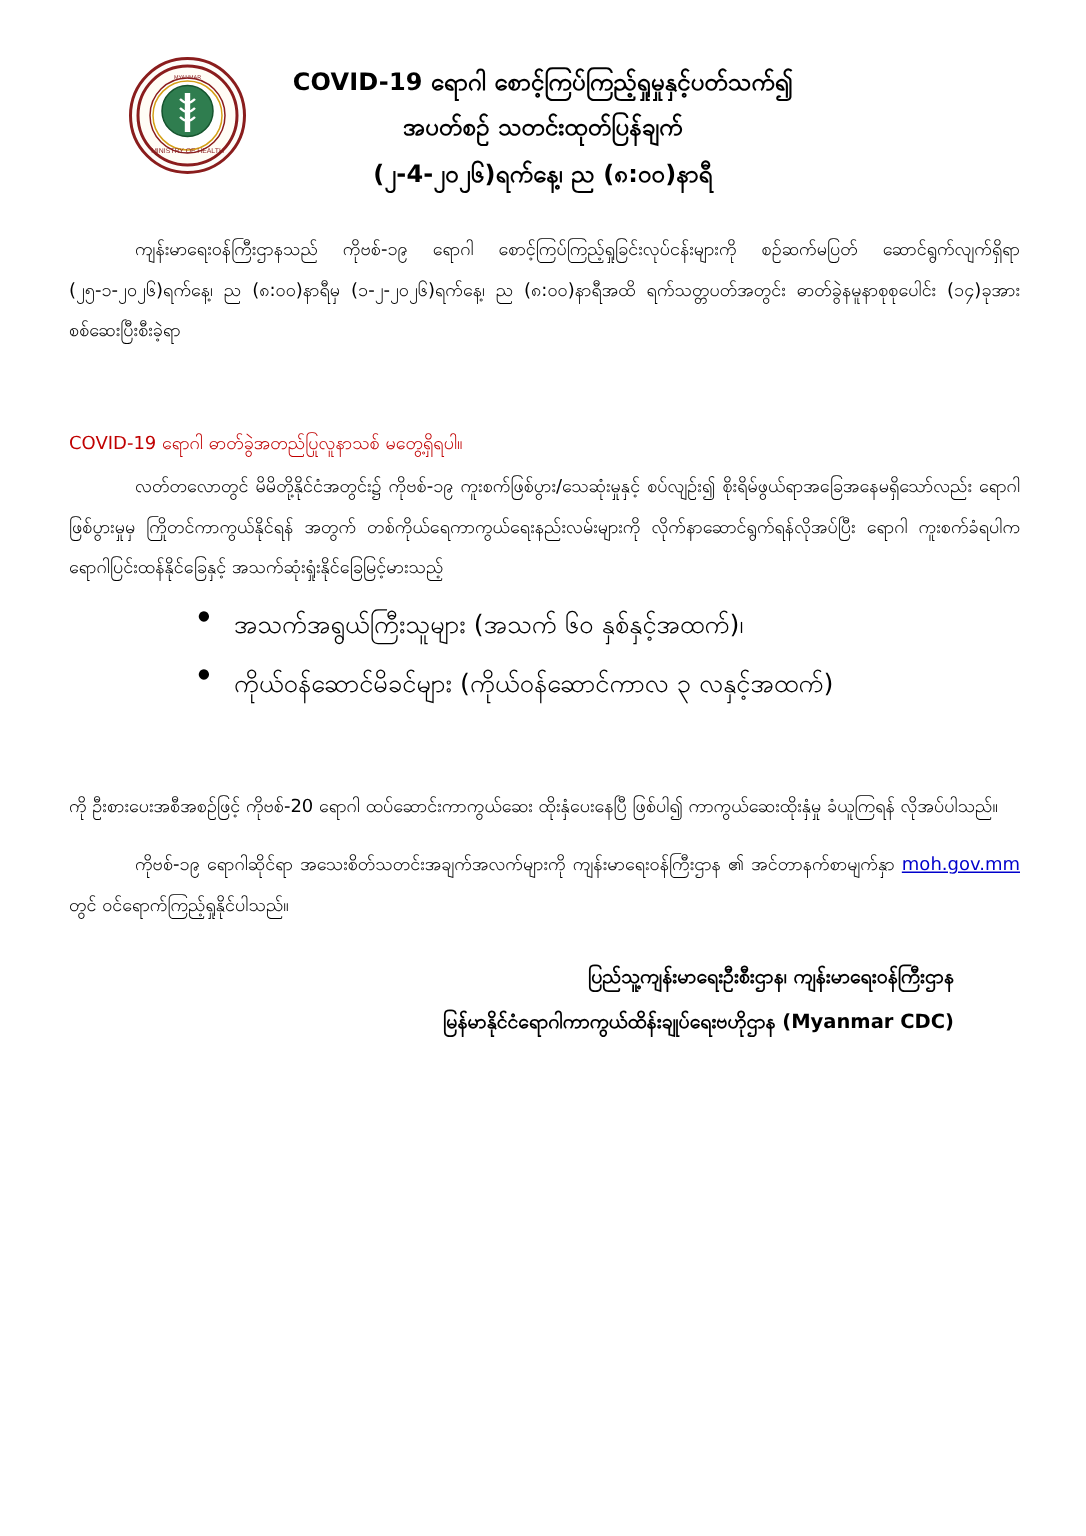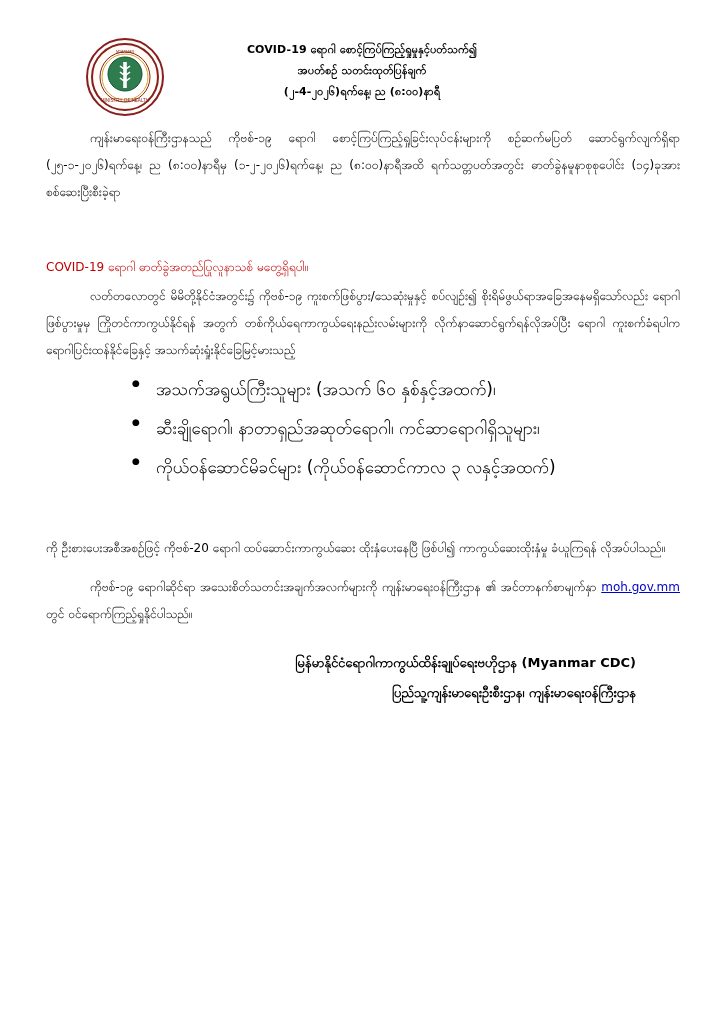--- a/index.html
+++ b/index.html
@@ -36,21 +36,21 @@
     justify-content: center;
     overflow: hidden;
   }
   .logo svg { display: block; }
   .header {
     padding-top: 40px;
     text-align: center;
   }
   .header .line {
     font-weight: bold;
-    font-size: 11px;
+    font-size: 16px;
     line-height: 1.9;
     letter-spacing: 0.1px;
   }
   .body {
     margin-top: 22px;
     padding: 0 44px 0 46px;
   }
   p.para {
     margin: 0 0 2px 0;
     text-align: justify;
@@ -126,29 +126,28 @@
 
   <div class="body">
 
     <p class="para"><span>ကျန်းမာရေးဝန်ကြီးဌာနသည်  ကိုဗစ်-၁၉  ရောဂါ  စောင့်ကြပ်ကြည့်ရှုခြင်းလုပ်ငန်းများကို စဉ်ဆက်မပြတ် ဆောင်ရွက်လျက်ရှိရာ (၂၅-၁-၂၀၂၆)ရက်နေ့၊ ည (၈:၀၀)နာရီမှ (၁-၂-၂၀၂၆)ရက်နေ့၊ ည (၈:၀၀)နာရီအထိ ရက်သတ္တပတ်အတွင်း ဓာတ်ခွဲနမူနာစုစုပေါင်း (၁၄)ခုအား စစ်ဆေးပြီးစီးခဲ့ရာ</span></p>
     <p class="para noindent red">COVID-19 ရောဂါ ဓာတ်ခွဲအတည်ပြုလူနာသစ် မတွေ့ရှိရပါ။</p>
 
     <p class="para">လတ်တလောတွင်  မိမိတို့နိုင်ငံအတွင်း၌  ကိုဗစ်-၁၉  ကူးစက်ဖြစ်ပွား/သေဆုံးမှုနှင့် စပ်လျဉ်း၍  စိုးရိမ်ဖွယ်ရာအခြေအနေမရှိသော်လည်း  ရောဂါဖြစ်ပွားမှုမှ  ကြိုတင်ကာကွယ်နိုင်ရန် အတွက်  တစ်ကိုယ်ရေကာကွယ်ရေးနည်းလမ်းများကို  လိုက်နာဆောင်ရွက်ရန်လိုအပ်ပြီး  ရောဂါ ကူးစက်ခံရပါက ရောဂါပြင်းထန်နိုင်ခြေနှင့် အသက်ဆုံးရှုံးနိုင်ခြေမြင့်မားသည့်</p>
 
     <ul class="bullets">
       <li>အသက်အရွယ်ကြီးသူများ (အသက် ၆၀ နှစ်နှင့်အထက်)၊</li>
-      <li>ဆီးချိုရောဂါ၊ နာတာရှည်အဆုတ်ရောဂါ၊ ကင်ဆာရောဂါရှိသူများ၊</li>
       <li>ကိုယ်ဝန်ဆောင်မိခင်များ (ကိုယ်ဝန်ဆောင်ကာလ ၃ လနှင့်အထက်)</li>
     </ul>
 
     <p class="para noindent">ကို ဦးစားပေးအစီအစဉ်ဖြင့် ကိုဗစ်-20 ရောဂါ ထပ်ဆောင်းကာကွယ်ဆေး ထိုးနှံပေးနေပြီ ဖြစ်ပါ၍ ကာကွယ်ဆေးထိုးနှံမှု ခံယူကြရန် လိုအပ်ပါသည်။</p>
 
     <div class="spacer-small"></div>
 
     <p class="para"><span>ကိုဗစ်-၁၉ ရောဂါဆိုင်ရာ အသေးစိတ်သတင်းအချက်အလက်များကို ကျန်းမာရေးဝန်ကြီးဌာန ၏ အင်တာနက်စာမျက်နှာ </span><a class="link" href="#">moh.gov.mm</a><span> တွင် ဝင်ရောက်ကြည့်ရှုနိုင်ပါသည်။</span></p>
 
     <div class="signature">
+      <div class="sline">ပြည်သူ့ကျန်းမာရေးဦးစီးဌာန၊ ကျန်းမာရေးဝန်ကြီးဌာန</div>
       <div class="sline">မြန်မာနိုင်ငံရောဂါကာကွယ်ထိန်းချုပ်ရေးဗဟိုဌာန (Myanmar CDC)</div>
-      <div class="sline">ပြည်သူ့ကျန်းမာရေးဦးစီးဌာန၊ ကျန်းမာရေးဝန်ကြီးဌာန</div>
     </div>
 
   </div>
 </div>
 
 </body></html>

